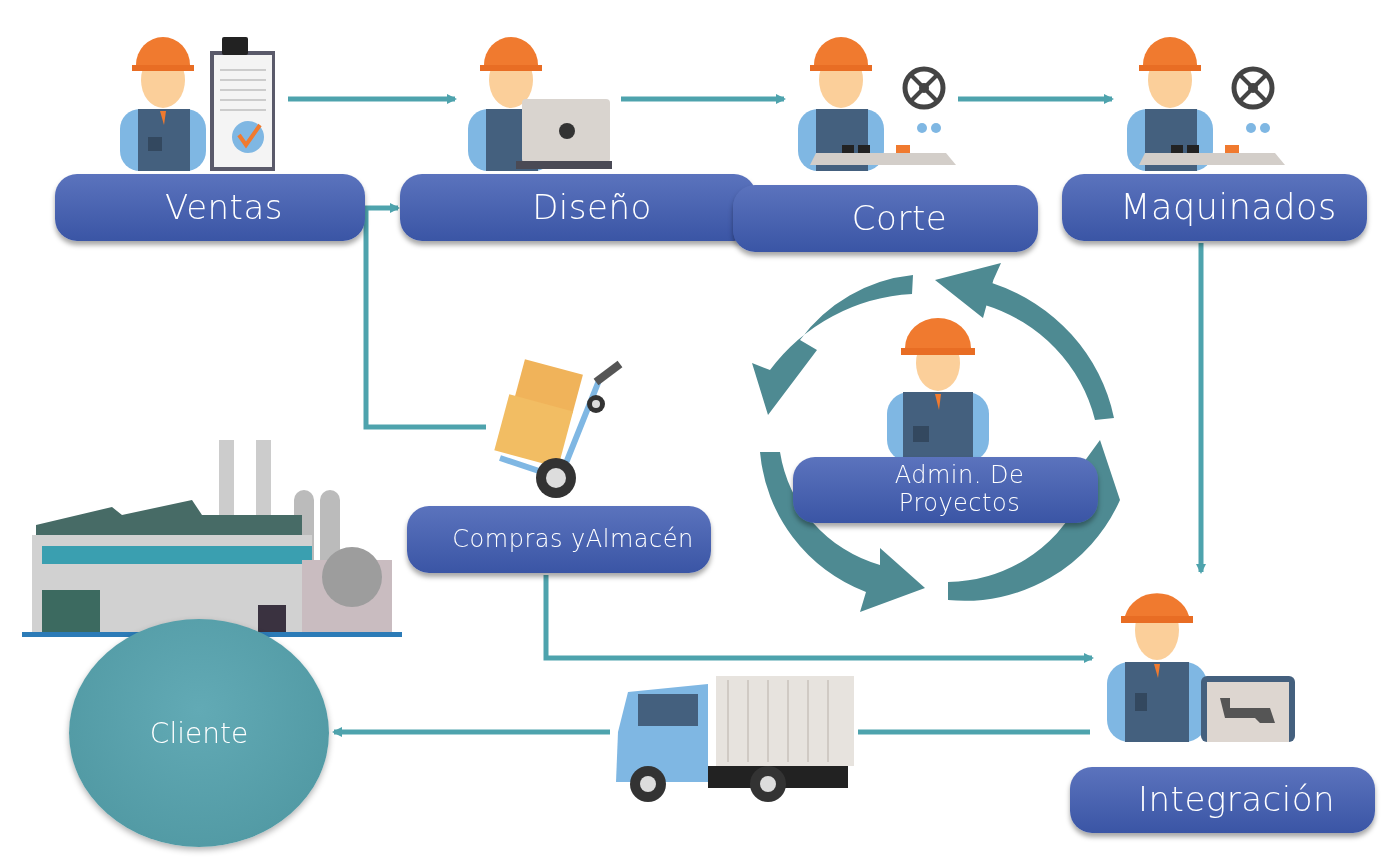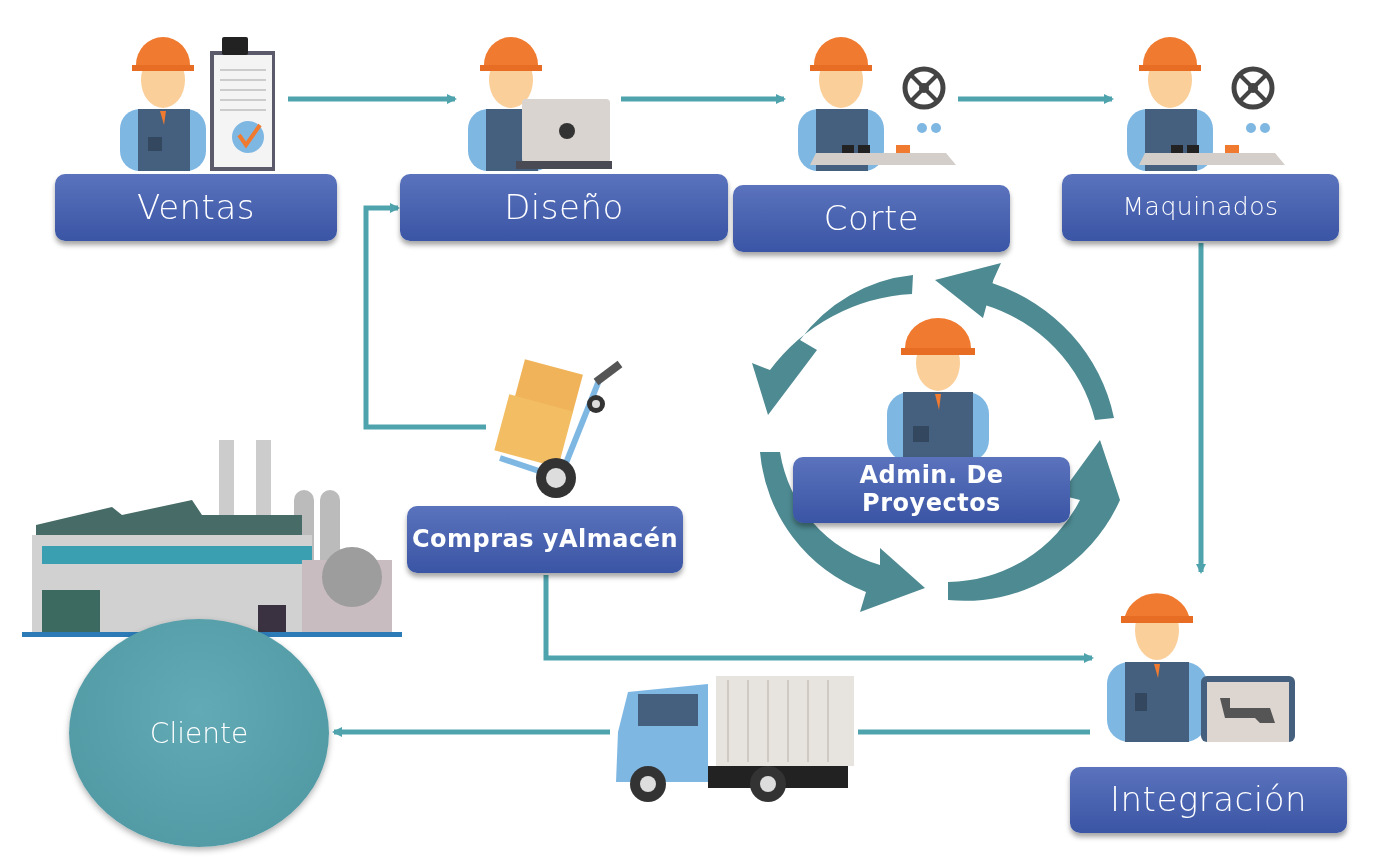--- a/index.html
+++ b/index.html
@@ -1,21 +1,21 @@
 <!DOCTYPE html>
 <html><head>
 <meta charset="utf-8">
 <style>
   html,body{margin:0;padding:0;background:#ffffff;}
   body{width:1393px;height:867px;position:relative;overflow:hidden;font-family:"DejaVu Sans","Liberation Sans",sans-serif;}
-  .box{position:absolute;border-radius:10px;background:linear-gradient(#5b73bd,#3a55a5);color:#fff;display:flex;align-items:center;justify-content:center;text-align:center;box-shadow:0 4px 5px rgba(0,0,0,0.35);font-weight:300;letter-spacing:0.5px;}
+  .box{position:absolute;border-radius:22px;background:linear-gradient(#5b73bd,#3a55a5);color:#fff;display:flex;align-items:center;justify-content:center;text-align:center;box-shadow:0 4px 5px rgba(0,0,0,0.35);font-weight:300;letter-spacing:0.5px;padding-left:28px;}
   .box span{display:block;line-height:1.15;}
   .big{font-size:34px;}
-  .mid{font-size:25px;}
-  .small{font-size:24px;font-weight:bold;}
+  .mid{font-size:35px;}
+  .small{font-size:24px;}
   svg.layer{position:absolute;left:0;top:0;}
   .icon{position:absolute;}
   .cliente{position:absolute;left:69px;top:619px;width:260px;height:228px;border-radius:50%;background:radial-gradient(circle at 50% 40%,#62aab5,#4d959f);color:#fff;font-size:28px;display:flex;align-items:center;justify-content:center;box-shadow:0 3px 6px rgba(0,0,0,0.3);font-weight:300;}
 </style>
 </head>
 <body>
 
 <svg class="layer" width="1393" height="867">
   <defs>
     <marker id="ah" markerWidth="10" markerHeight="10" refX="8" refY="5" orient="auto" markerUnits="userSpaceOnUse">

